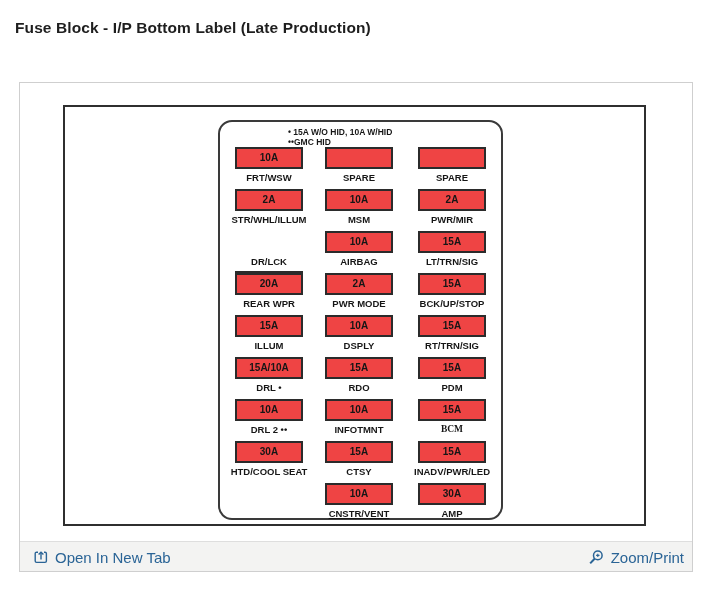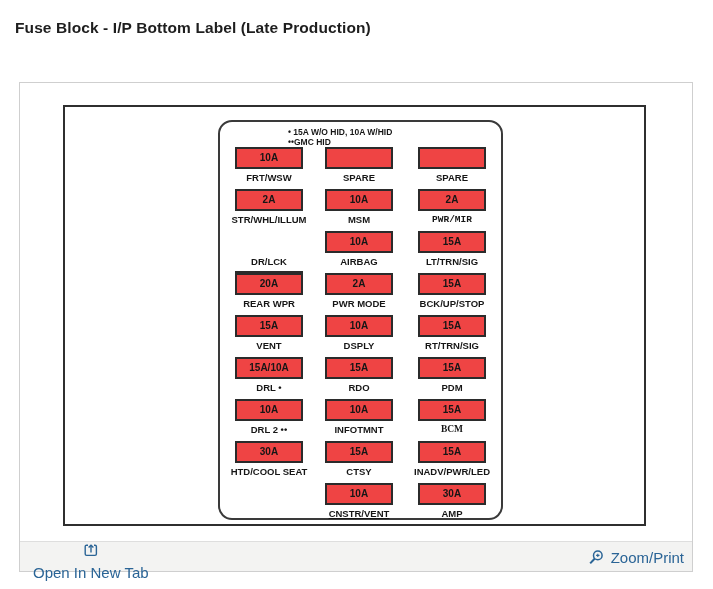--- a/index.html
+++ b/index.html
@@ -42,21 +42,21 @@
     text-align:center;white-space:nowrap;
   }
   .footer-bar{
     position:absolute;left:0;right:0;bottom:0;height:30px;
     background:#f3f3f2;border-top:1px solid #dedede;box-sizing:border-box;
   }
   .footer-link{
     position:absolute;top:0;height:30px;display:flex;align-items:center;gap:6px;
     font-size:15px;color:#2a6496;text-decoration:none;cursor:pointer;
   }
-  .footer-link.left{left:13px;flex-direction:column;}
+  .footer-link.left{left:13px;}
   .footer-link.right{right:8px;}
   .icon{display:inline-block;line-height:0;}
 </style>
 </head>
 <body>
 
 <h1 class="page-title">Fuse Block - I/P Bottom Label (Late Production)</h1>
 
 <div class="container">
 
@@ -71,35 +71,35 @@
           <div class="fuse-label" style="left: 3px; top: 50px;">FRT/WSW</div>
           <div class="fuse-box" style="left: 105px; top: 25px;"></div>
           <div class="fuse-label" style="left: 93px; top: 50px;">SPARE</div>
           <div class="fuse-box" style="left: 198px; top: 25px;"></div>
           <div class="fuse-label" style="left: 186px; top: 50px;">SPARE</div>
           <div class="fuse-box" style="left: 15px; top: 67px;">2A</div>
           <div class="fuse-label" style="left: 3px; top: 92px;">STR/WHL/ILLUM</div>
           <div class="fuse-box" style="left: 105px; top: 67px;">10A</div>
           <div class="fuse-label" style="left: 93px; top: 92px;">MSM</div>
           <div class="fuse-box" style="left: 198px; top: 67px;">2A</div>
-          <div class="fuse-label" style="left: 186px; top: 92px; font-family: Liberation Mono, monospace;">PWR/MIR</div>
+          <div class="fuse-label" style="left: 186px; top: 92px;">PWR/MIR</div>
           <div class="fuse-box" style="left: 15px; top: 109px; margin-top: 40px;">25A</div>
           <div class="fuse-label" style="left: 3px; top: 134px;">DR/LCK</div>
           <div class="fuse-box" style="left: 105px; top: 109px;">10A</div>
           <div class="fuse-label" style="left: 93px; top: 134px;">AIRBAG</div>
           <div class="fuse-box" style="left: 198px; top: 109px;">15A</div>
           <div class="fuse-label" style="left: 186px; top: 134px;">LT/TRN/SIG</div>
           <div class="fuse-box" style="left: 15px; top: 151px;">20A</div>
           <div class="fuse-label" style="left: 3px; top: 176px;">REAR WPR</div>
           <div class="fuse-box" style="left: 105px; top: 151px;">2A</div>
           <div class="fuse-label" style="left: 93px; top: 176px;">PWR MODE</div>
           <div class="fuse-box" style="left: 198px; top: 151px;">15A</div>
           <div class="fuse-label" style="left: 186px; top: 176px;">BCK/UP/STOP</div>
           <div class="fuse-box" style="left: 15px; top: 193px;">15A</div>
-          <div class="fuse-label" style="left: 3px; top: 218px;">VENT</div>
+          <div class="fuse-label" style="left: 3px; top: 218px;">ILLUM</div>
           <div class="fuse-box" style="left: 105px; top: 193px;">10A</div>
           <div class="fuse-label" style="left: 93px; top: 218px;">DSPLY</div>
           <div class="fuse-box" style="left: 198px; top: 193px;">15A</div>
           <div class="fuse-label" style="left: 186px; top: 218px;">RT/TRN/SIG</div>
           <div class="fuse-box" style="left: 15px; top: 235px;">15A/10A</div>
           <div class="fuse-label" style="left: 3px; top: 260px;">DRL •</div>
           <div class="fuse-box" style="left: 105px; top: 235px;">15A</div>
           <div class="fuse-label" style="left: 93px; top: 260px;">RDO</div>
           <div class="fuse-box" style="left: 198px; top: 235px;">15A</div>
           <div class="fuse-label" style="left: 186px; top: 260px;">PDM</div>

